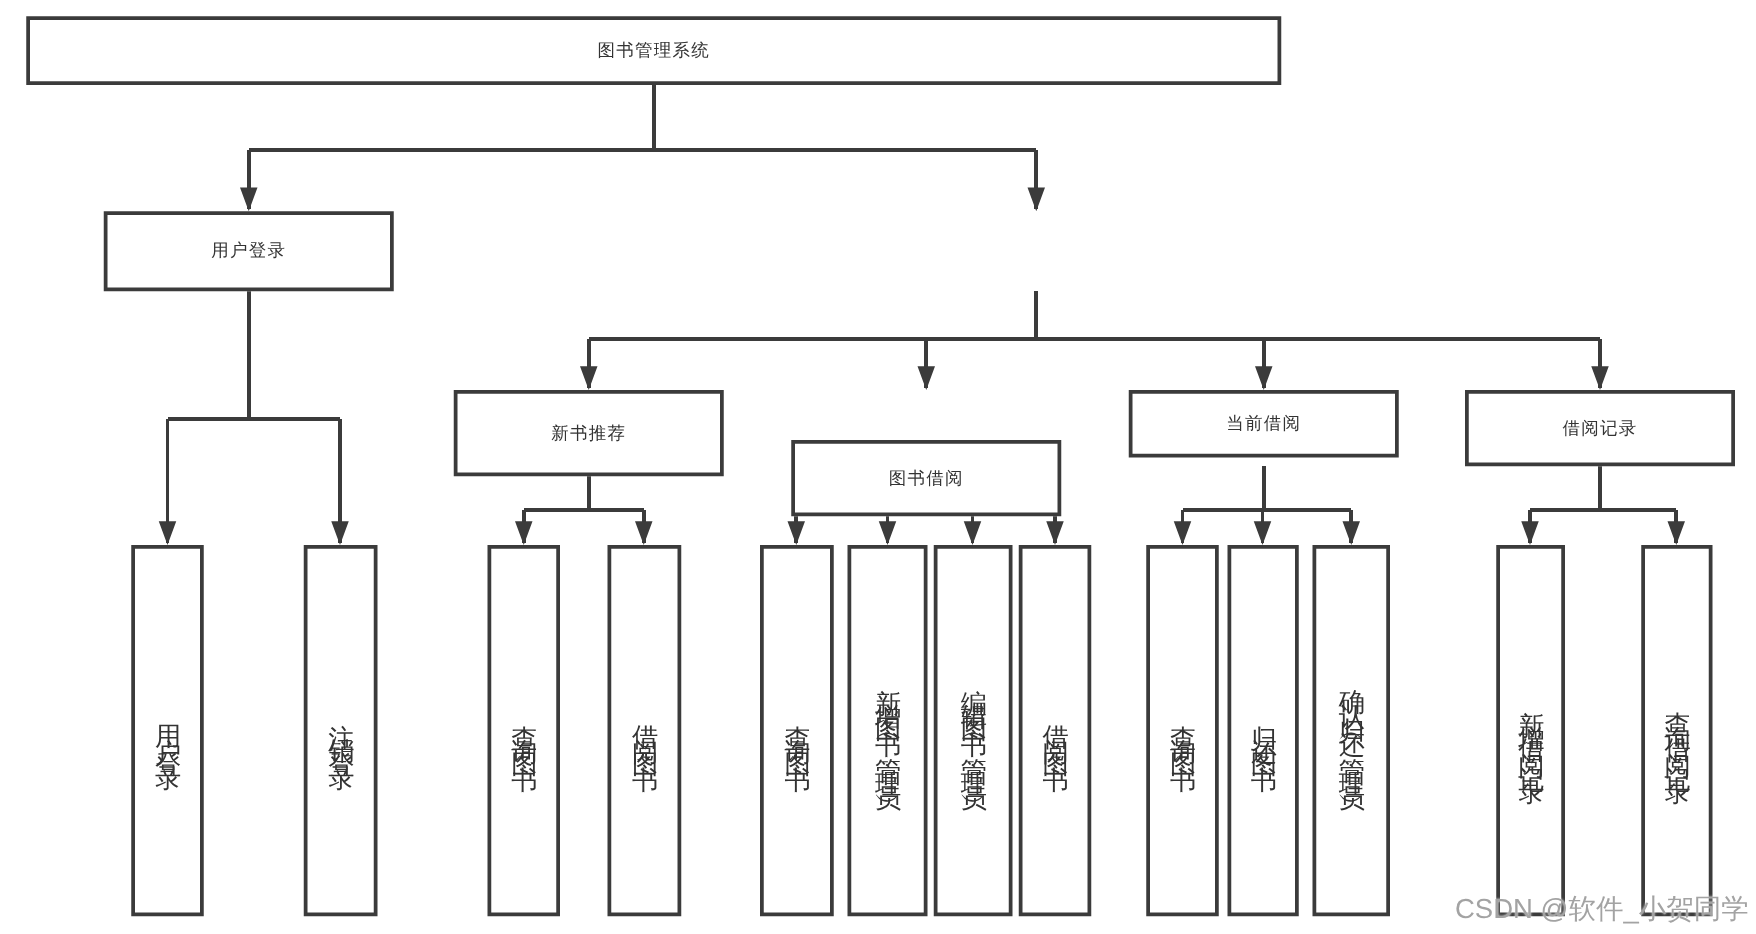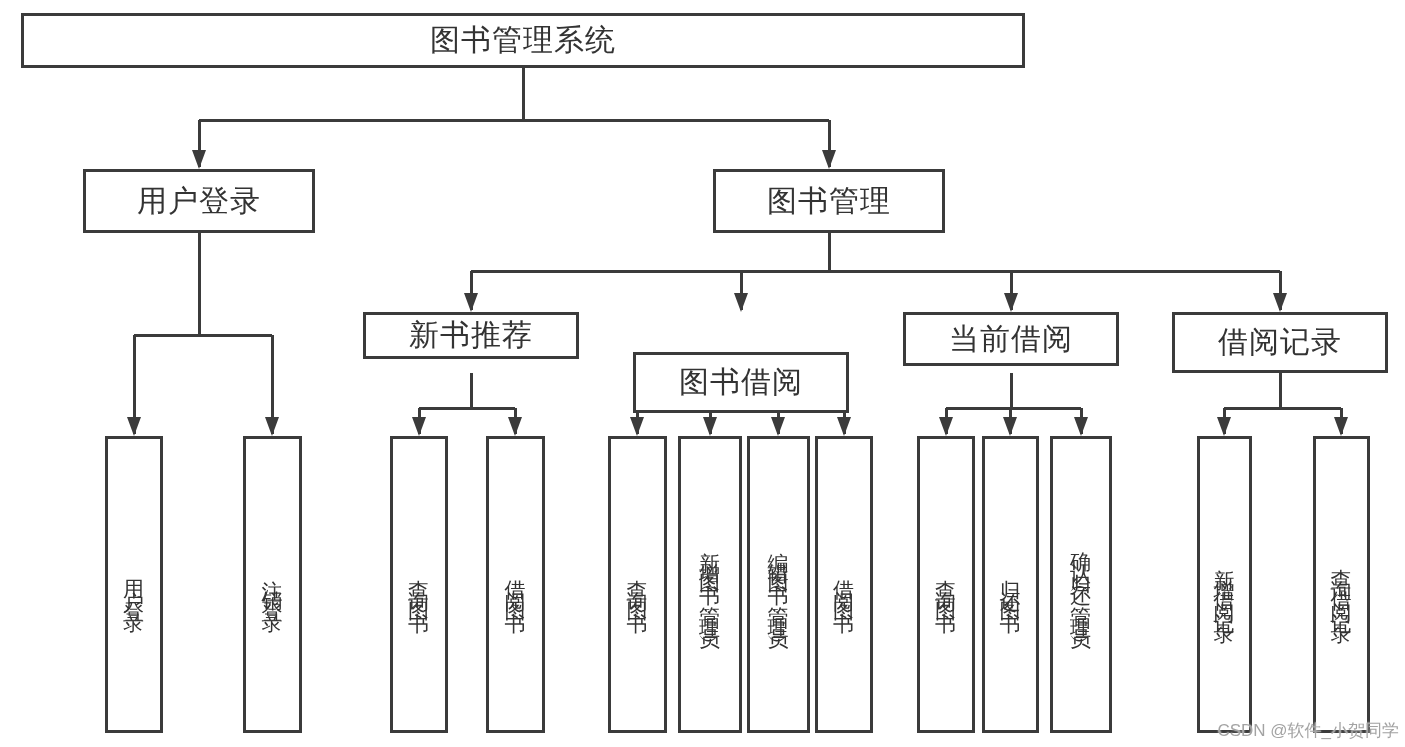--- a/index.html
+++ b/index.html
@@ -22,51 +22,51 @@
     background: #ffffff;
     border: 3px solid #3b3b3b;
     box-sizing: border-box;
     display: flex;
     align-items: center;
     justify-content: center;
     z-index: 2;
     color: #333333;
   }
   .hlabel {
-    font-size: 30px;
+    font-size: 14px;
     letter-spacing: 1px;
     color: #333333;
     white-space: nowrap;
     text-align: center;
   }
   .vtext {
     writing-mode: vertical-rl;
     text-orientation: mixed;
     font-size: 21px;
     letter-spacing: 11px;
     color: #333333;
     line-height: 1;
   }
   .leaf { overflow: hidden; }
   .watermark {
     position: absolute;
     right: 6px;
     bottom: 5px;
     z-index: 5;
-    font-size: 17px;
+    font-size: 22px;
     color: #a3a3a3;
     text-shadow: 0 0 2px #ffffff;
     white-space: nowrap;
   }
 
   
   #root-box   { left: 21px;   top: 13px;  width: 1004px; height: 55px; }
   #l2-user    { left: 83px;   top: 169px; width: 232px;  height: 64px; }
   #l2-book    { left: 713px;  top: 169px; width: 232px;  height: 64px; }
-  #l3-newbook { left: 363px;  top: 312px; width: 216px;  height: 47px; }
+  #l3-newbook { left: 363px;  top: 312px; width: 216px;  height: 69px; }
   #l3-borrow  { left: 633px;  top: 312px; width: 216px;  height: 61px; margin-top: 40px; }
   #l3-current { left: 903px;  top: 312px; width: 216px;  height: 54px; }
   #l3-records { left: 1172px; top: 312px; width: 216px;  height: 61px; }
 
   .leaf { top: 436px; height: 297px; }
   #lf-login     { left: 105px;  width: 58px; }
   #lf-logout    { left: 243px;  width: 59px; }
   #lf-query1    { left: 390px;  width: 58px; }
   #lf-borrow1   { left: 486px;  width: 59px; }
   #lf-query2    { left: 608px;  width: 59px; }
@@ -108,23 +108,20 @@
     <path d="M1280 373 V408 M1224 408 H1341 M1224 408 V434 M1341 408 V434" fill="none" stroke="#3b3b3b" stroke-width="3" shape-rendering="crispEdges"></path>
     <path d="M1217 417 L1231 417 L1224 436 Z M1334 417 L1348 417 L1341 436 Z" fill="#3b3b3b"></path>
   </svg>
 
   <div class="box" id="root-box">
     <span class="hlabel">图书管理系统</span>
   </div>
 
   <div class="box" id="l2-user">
     <span class="hlabel">用户登录</span>
-  </div>
-  <div class="box" id="l2-book">
-    <span class="hlabel">图书管理</span>
   </div>
 
   <div class="box" id="l3-newbook">
     <span class="hlabel">新书推荐</span>
   </div>
   <div class="box" id="l3-borrow">
     <span class="hlabel">图书借阅</span>
   </div>
   <div class="box" id="l3-current">
     <span class="hlabel">当前借阅</span>

